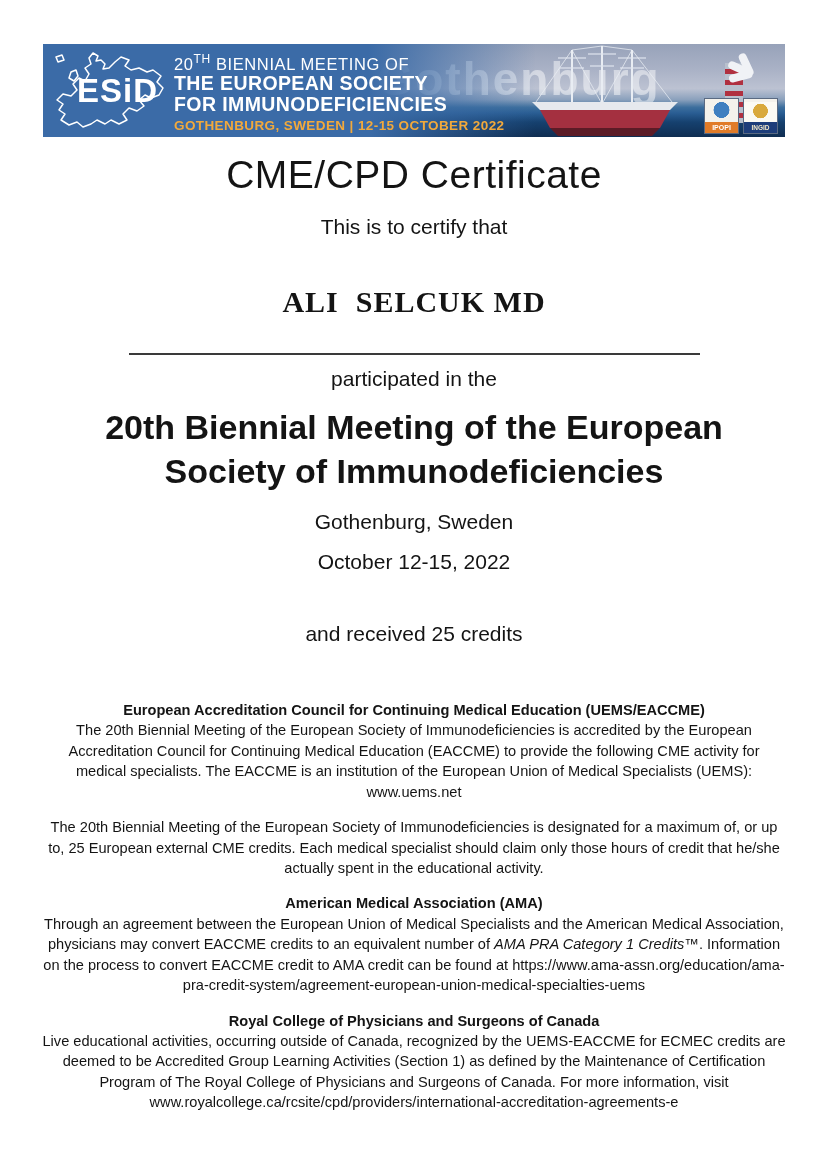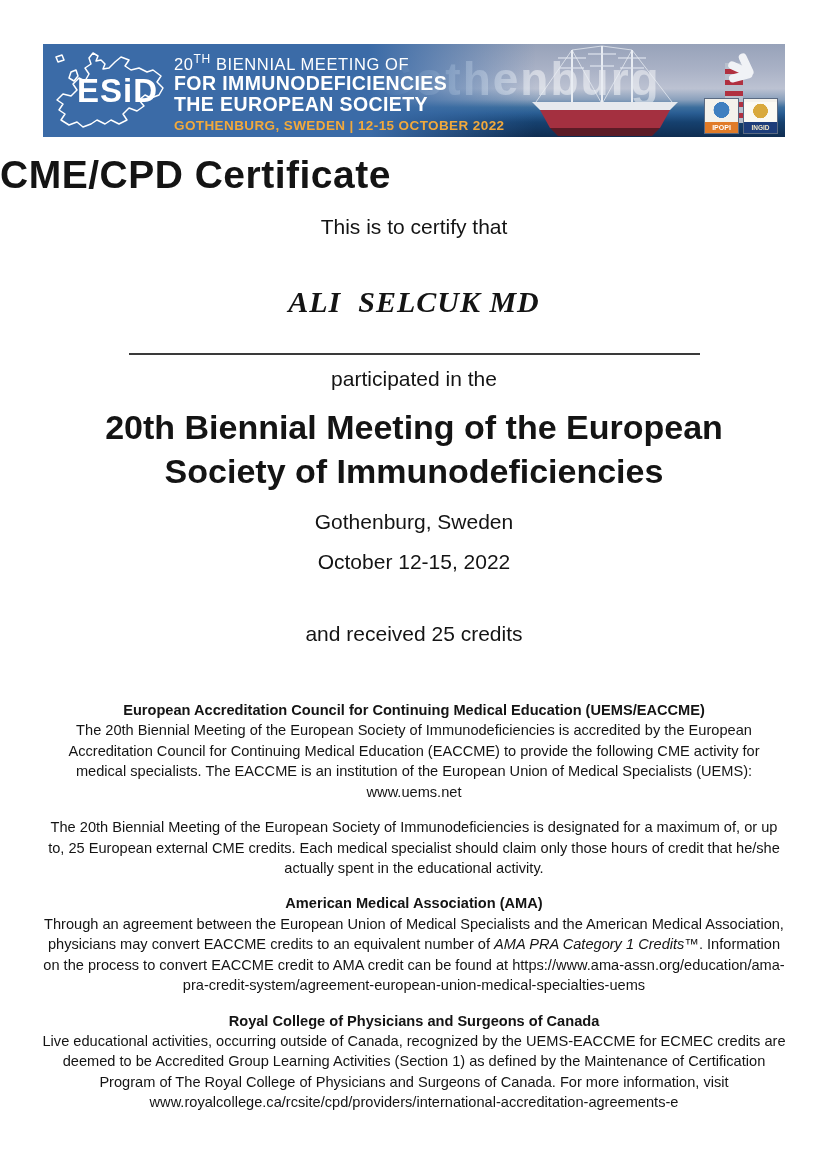--- a/index.html
+++ b/index.html
@@ -105,39 +105,38 @@
   .logo-art-ingid { width: 100%; height: 20px; background:
       radial-gradient(circle at 50% 45%, #d9a93c 0 36%, transparent 38%), #fbfaf4; }
   .logo-band-ingid {
     width: 100%; text-align: center; background: #1d3d7a; color: #f3e8c8;
     font-size: 6.5px; font-weight: bold; line-height: 11px;
   }
 
   
   .cert-title {
     margin: 16px 0 0;
-    text-align: left;
+    text-align: center;
     font-size: 39px;
-    font-weight: bold;
+    font-weight: normal;
     letter-spacing: 0.5px;
   }
   .certify-line {
     margin: 18px 0 0;
     text-align: center;
     font-size: 21px;
   }
   .recipient {
     margin: 46px 0 0;
     text-align: center;
     font-family: "Liberation Serif", serif;
     font-weight: bold;
     font-size: 30px;
     letter-spacing: 1px;
     white-space: pre;
-    font-style: italic;
   }
   .name-rule {
     width: 571px;
     margin: 34px auto 0;
     border: none;
     border-top: 2px solid #3a3a3a;
   }
   .participated {
     margin: 12px 0 0;
     text-align: center;
@@ -238,22 +237,22 @@
       <g fill="none" stroke="#ffffff" stroke-width="1.5" stroke-linejoin="round">
         <path d="M44,5 L49,8 47,13 52,12 56,16 54,21 60,20 66,14 72,9 80,12 76,18 82,22 90,20 98,24 104,22 112,28 108,34 114,40 110,47 102,50 96,47 90,52 95,58 88,63 80,60 74,66 78,72 70,76 62,72 56,76 48,72 42,76 34,79 28,74 20,77 12,72 16,66 10,62 14,56 8,52 14,46 22,48 28,42 24,36 30,30 36,33 40,26 36,20 42,16 40,10 Z"></path>
         <path d="M22,24 L27,22 29,28 25,33 20,30 Z"></path>
         <path d="M7,9 L13,7 15,12 9,14 Z"></path>
       </g>
     </svg>
     <div class="esid-text">ESiD</div>
 
     <div class="banner-textblock">
       <div class="mtg-line1"><span>20</span><sup>TH</sup><span> BIENNIAL MEETING OF</span></div>
+      <div class="mtg-line23">THE EUROPEAN SOCIETY</div>
       <div class="mtg-line23">FOR IMMUNODEFICIENCIES</div>
-      <div class="mtg-line23">THE EUROPEAN SOCIETY</div>
       <div class="mtg-sub">GOTHENBURG, SWEDEN  |  12-15 OCTOBER 2022</div>
     </div>
   </div>
 
   <h1 class="cert-title">CME/CPD Certificate</h1>
 
   <p class="certify-line">This is to certify that</p>
 
   <div class="recipient">ALI  SELCUK MD</div>
 

